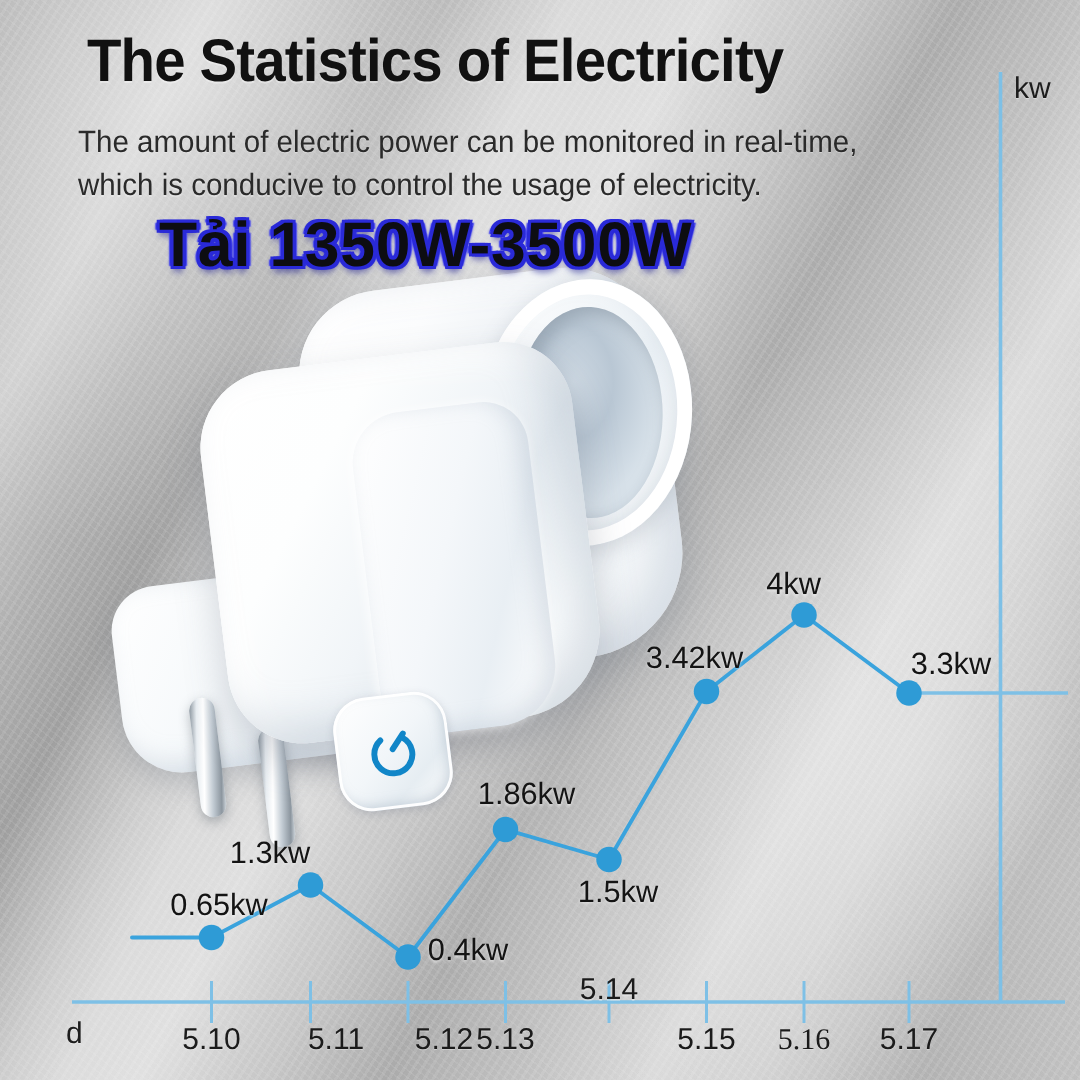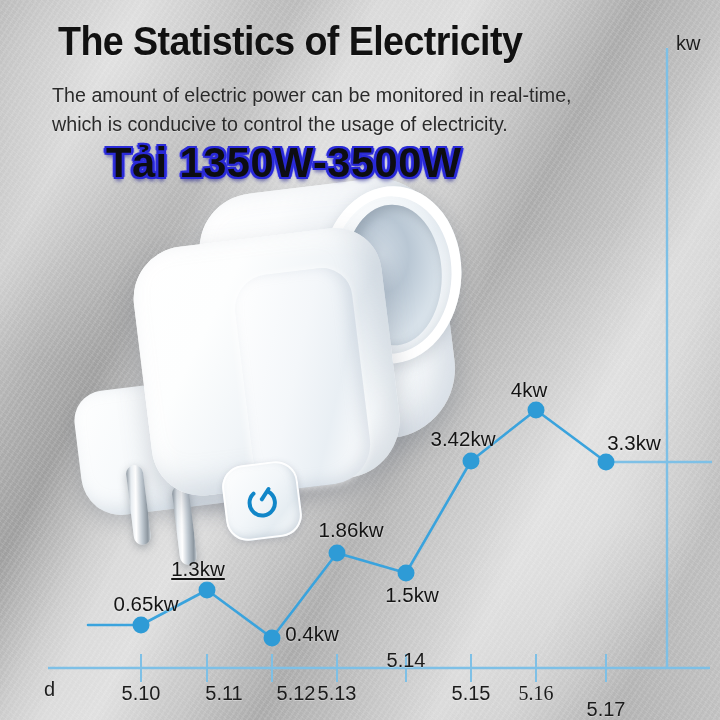--- a/index.html
+++ b/index.html
@@ -206,40 +206,40 @@
           <circle cx="406" cy="573" r="8.5" fill="#2e9bd6"></circle>
           <circle cx="471" cy="461" r="8.5" fill="#2e9bd6"></circle>
           <circle cx="536" cy="410" r="8.5" fill="#2e9bd6"></circle>
           <circle cx="606" cy="462" r="8.5" fill="#2e9bd6"></circle>
         </g>
     </g>
   </svg>
 
   <div id="ptlabels">
       <div class="ptlabel" style="left: 124px; top: 592px; color: rgb(20, 20, 20); margin-left: 22px;">0.65kw</div>
-      <div class="ptlabel" style="left: 198px; top: 557px; color: rgb(20, 20, 20); text-decoration: underline;">1.3kw</div>
+      <div class="ptlabel" style="left: 180px; top: 557px; color: rgb(20, 20, 20);">1.3kw</div>
       <div class="ptlabel" style="left: 312px; top: 622px; color: rgb(20, 20, 20);">0.4kw</div>
       <div class="ptlabel" style="left: 351px; top: 518px; color: rgb(20, 20, 20);">1.86kw</div>
       <div class="ptlabel" style="left: 412px; top: 583px; color: rgb(20, 20, 20);">1.5kw</div>
       <div class="ptlabel" style="left: 463px; top: 427px; color: rgb(20, 20, 20);">3.42kw</div>
       <div class="ptlabel" style="left: 529px; top: 378px; color: rgb(20, 20, 20);">4kw</div>
       <div class="ptlabel" style="left: 634px; top: 431px; color: rgb(20, 20, 20);">3.3kw</div>
     </div>
   <div id="ticklabels">
       <div class="ticklabel" style="left: 141px; top: 682px;">5.10</div>
       <div class="ticklabel" style="left: 207px; top: 682px; margin-left: 17px;">5.11</div>
       <div class="ticklabel" style="left: 272px; top: 682px; margin-left: 24px;">5.12</div>
       <div class="ticklabel" style="left: 337px; top: 682px;">5.13</div>
       <div class="ticklabel" style="left: 406px; top: 649px;">5.14</div>
       <div class="ticklabel" style="left: 471px; top: 682px; text-align: center;">5.15</div>
       <div class="ticklabel" style="left: 536px; top: 682px; font-family: Liberation Serif, serif;">5.16</div>
-      <div class="ticklabel" style="left: 606px; top: 682px; margin-top: 16px;">5.17</div>
+      <div class="ticklabel" style="left: 606px; top: 682px;">5.17</div>
     </div>
 
-  <div class="axislabel" id="kw-label" style="left: 676px; top: 32px;">kw</div>
+  <div class="axislabel" id="kw-label" style="left: 676px; top: 48px;">kw</div>
   <div class="axislabel" id="d-label" style="left: 44px; top: 678px;">d</div>
 
   <div class="headline">The Statistics of Electricity</div>
 
   <div class="subline">
     <span>The amount of electric power can be monitored in real-time,</span>
     <span>which is conducive to control the usage of electricity.</span>
   </div>
 
   <div class="promo">Tải 1350W-3500W</div>

